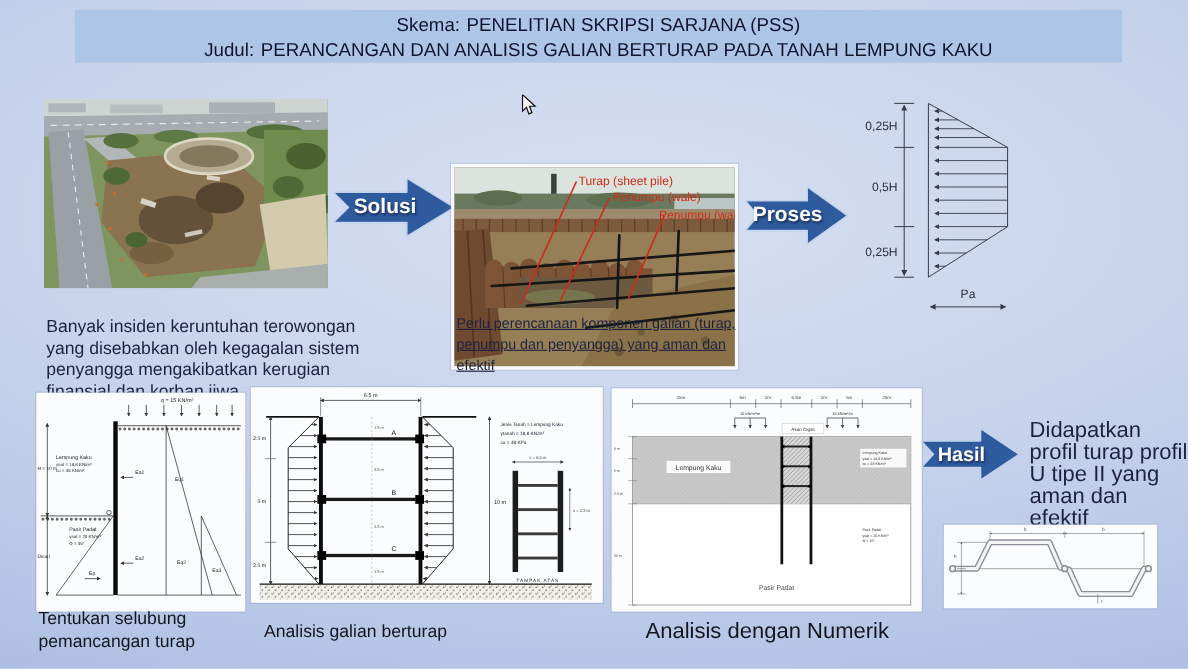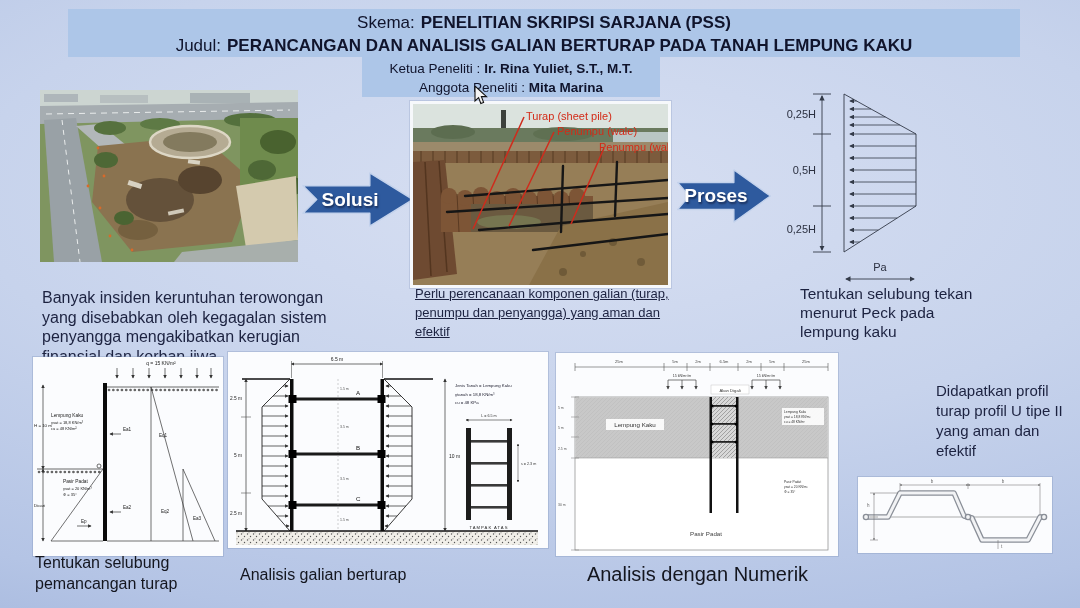--- a/index.html
+++ b/index.html
@@ -10,56 +10,52 @@
       radial-gradient(130% 95% at 52% 32%, #d7dff2 0%, #c7d3ec 42%, #b4c4e5 74%, #9cb0d8 100%);
   }
   .abs{position:absolute;}
   svg text{font-family:"Liberation Sans",sans-serif;}
   
   .header-box{left:68px;top:9px;width:952px;height:48px;background:#adc6e8;
     text-align:center;color:#10142c;}
   .h-line{font-size:17px;line-height:23px;}
   .h-line:first-child{padding-top:2px;}
   .h-pre{font-weight:normal;margin-right:6px;}
-  .h-bold{font-weight:bold;}
+  .h-bold{font-weight:normal;}
   .sub-box{left:362px;top:57px;width:298px;height:40px;background:#adc6e8;
     text-align:center;color:#10142c;}
   .s-line{font-size:13.5px;line-height:19px;}
   .s-line:first-child{padding-top:2px;}
   .s-name{font-weight:bold;}
   
   .txt{color:#1c2240;}
   .problem-text{left:42px;top:264px;width:318px;font-size:16px;line-height:19.5px;margin-top:24px;}
   .solution-text{left:415px;top:284px;width:258px;font-size:13px;line-height:19px;text-decoration:underline;}
   .process-text{left:800px;top:284px;width:175px;font-size:15.5px;line-height:19px;}
-  .result-text{left:936px;top:381px;width:144px;font-size:15px;line-height:20px;}
+  .result-text{left:936px;top:381px;width:144px;font-size:20px;line-height:20px;}
   .cap-depth{left:35px;top:552px;width:190px;font-size:16px;line-height:21px;color:#14161f;}
   .cap-braced{left:240px;top:566px;width:300px;font-size:16px;text-align:left;color:#14161f;}
   .cap-numeric{left:570px;top:563px;width:255px;font-size:20px;text-align:center;color:#14161f;}
   
   .flow-arrow{position:absolute;}
   .flow-arrow .lbl{position:absolute;inset:0;display:flex;align-items:center;justify-content:center;
     padding-right:16px;color:#fff;font-weight:bold;font-size:19px;
     text-shadow:1px 1.5px 2px rgba(15,25,55,.65);}
   
-  .photo-frame{border:3px solid #f6f8fb;box-shadow:0 0 0 1px rgba(120,140,180,.25);}
+  .photo-frame{border:3px solid #f6f8fb;box-shadow:0 0 0 1px rgba(120,140,180,.25);margin-top:48px;}
   .paper{background:#fbfcfe;box-shadow:0 0 0 1px rgba(130,148,185,.35);}
 </style>
 </head>
 <body>
 
 <div class="stage">
 
   <div class="abs header-box">
     <div class="h-line"><span class="h-pre">Skema:</span><span class="h-bold">PENELITIAN SKRIPSI SARJANA (PSS)</span></div>
     <div class="h-line"><span class="h-pre">Judul:</span><span class="h-bold">PERANCANGAN DAN ANALISIS GALIAN BERTURAP PADA TANAH LEMPUNG KAKU</span></div>
-  </div>
-  <div class="abs sub-box">
-    <div class="s-line"><span>Ketua Peneliti :</span>&nbsp;<span class="s-name">Ir. Rina Yuliet, S.T., M.T.</span></div>
-    <div class="s-line"><span>Anggota Peneliti :</span>&nbsp;<span class="s-name">Mita Marina</span></div>
   </div>
 
   <svg class="abs" style="left:40px;top:90px" width="258" height="172" viewBox="0 0 258 172">
     <rect width="258" height="172" fill="#7f9560"></rect>
     <rect width="258" height="16" fill="#ccd5d1"></rect>
     <rect x="4" y="4" width="34" height="8" fill="#aeb6ba"></rect>
     <rect x="60" y="5" width="48" height="8" fill="#b7bfc0"></rect>
     <rect x="150" y="3" width="60" height="10" fill="#a9b2b5"></rect>
     <polygon points="0,16 258,12 258,28 0,34" fill="#a6adb1"></polygon>
     <line x1="6" y1="24" x2="250" y2="20" stroke="#e9ecec" stroke-width="1" stroke-dasharray="6 5"></line>
@@ -89,21 +85,21 @@
     <circle cx="58" cy="58" r="1.4" fill="#d86a2a"></circle>
       <circle cx="64" cy="86" r="1.4" fill="#d86a2a"></circle>
     <circle cx="60" cy="118" r="1.4" fill="#d86a2a"></circle>
       <circle cx="70" cy="146" r="1.4" fill="#d86a2a"></circle>
     <circle cx="92" cy="160" r="1.4" fill="#d86a2a"></circle>
       <circle cx="48" cy="96" r="1.4" fill="#d86a2a"></circle>
   </svg>
 
   <div class="abs txt problem-text">Banyak insiden keruntuhan terowongan yang disebabkan oleh kegagalan sistem penyangga mengakibatkan kerugian finansial dan korban jiwa.</div>
 
-  <div class="flow-arrow" style="left:301px;top:171px;width:114px;height:57px">
+  <div class="flow-arrow" style="left:301px;top:160px;width:114px;height:57px">
     <svg width="114" height="57" viewBox="0 0 116 58" preserveAspectRatio="none">
       <polygon points="2,15 70,15 70,2 114,29 70,56 70,43 2,43 16,29" fill="#2e5a9e" stroke="#c3d2ec" stroke-width="1.5" stroke-linejoin="round"></polygon>
     </svg>
     <div class="lbl">Solusi</div>
   </div>
 
   <div class="abs photo-frame" style="left:410px;top:101px;width:255px;height:181px">
     <svg width="255" height="181" viewBox="0 0 255 181">
       <rect width="255" height="181" fill="#967e57"></rect>
       <rect width="255" height="38" fill="#dbe3de"></rect>
@@ -236,21 +232,20 @@
     </g>
     <g fill="#2b3040" font-size="11">
       <text x="44" y="36" text-anchor="end">0,25H</text>
       <text x="44" y="92" text-anchor="end">0,5H</text>
       <text x="44" y="151" text-anchor="end">0,25H</text>
       <text x="108" y="189" text-anchor="middle">Pa</text>
     </g>
     <line x1="74" y1="197" x2="142" y2="197" stroke="#333a48" stroke-width="0.9" marker-start="url(#pk-a)" marker-end="url(#pk-a)"></line>
   </svg>
 
-  <div class="abs txt process-text">Tentukan selubung tekan menurut Peck pada lempung kaku</div>
 
   <div class="abs paper" style="left:33px;top:357px;width:190px;height:199px">
   <svg width="190" height="199" viewBox="0 0 190 199">
     <defs>
       <marker id="dd-a" viewBox="0 0 6 6" refX="5" refY="3" markerWidth="5" markerHeight="5" orient="auto-start-reverse">
         <path d="M0,0L6,3L0,6Z" fill="#333"></path>
       </marker>
     </defs>
     <text x="128" y="8" font-size="5" text-anchor="middle" fill="#222">q = 15 KN/m²</text>
     <g stroke="#333" stroke-width="0.7">
@@ -542,20 +537,26 @@
     </g>
     <g fill="#333" font-size="3.3">
       <text x="228" y="130">Pasir Padat</text>
       <text x="228" y="135">γsat = 20 KN/m³</text>
       <text x="228" y="140">Φ = 35°</text>
     </g>
   </svg>
   </div>
   <div class="abs cap-numeric">Analisis dengan Numerik</div>
 
+  <div class="flow-arrow" style="left:836px;top:388px;width:92px;height:50px">
+    <svg width="92" height="50" viewBox="0 0 116 58" preserveAspectRatio="none">
+      <polygon points="2,15 70,15 70,2 114,29 70,56 70,43 2,43 16,29" fill="#2e5a9e" stroke="#c3d2ec" stroke-width="1.5" stroke-linejoin="round"></polygon>
+    </svg>
+    <div class="lbl" style="font-size:18px">Hasil</div>
+  </div>
 
   <div class="abs txt result-text">Didapatkan profil turap profil U tipe II yang aman dan efektif</div>
 
   <div class="abs paper" style="left:858px;top:477px;width:194px;height:76px">
   <svg width="194" height="76" viewBox="0 0 194 76">
     <defs>
       <marker id="pf-a" viewBox="0 0 6 6" refX="5" refY="3" markerWidth="4" markerHeight="4" orient="auto-start-reverse">
         <path d="M0,0L6,3L0,6Z" fill="#666"></path>
       </marker>
     </defs>

